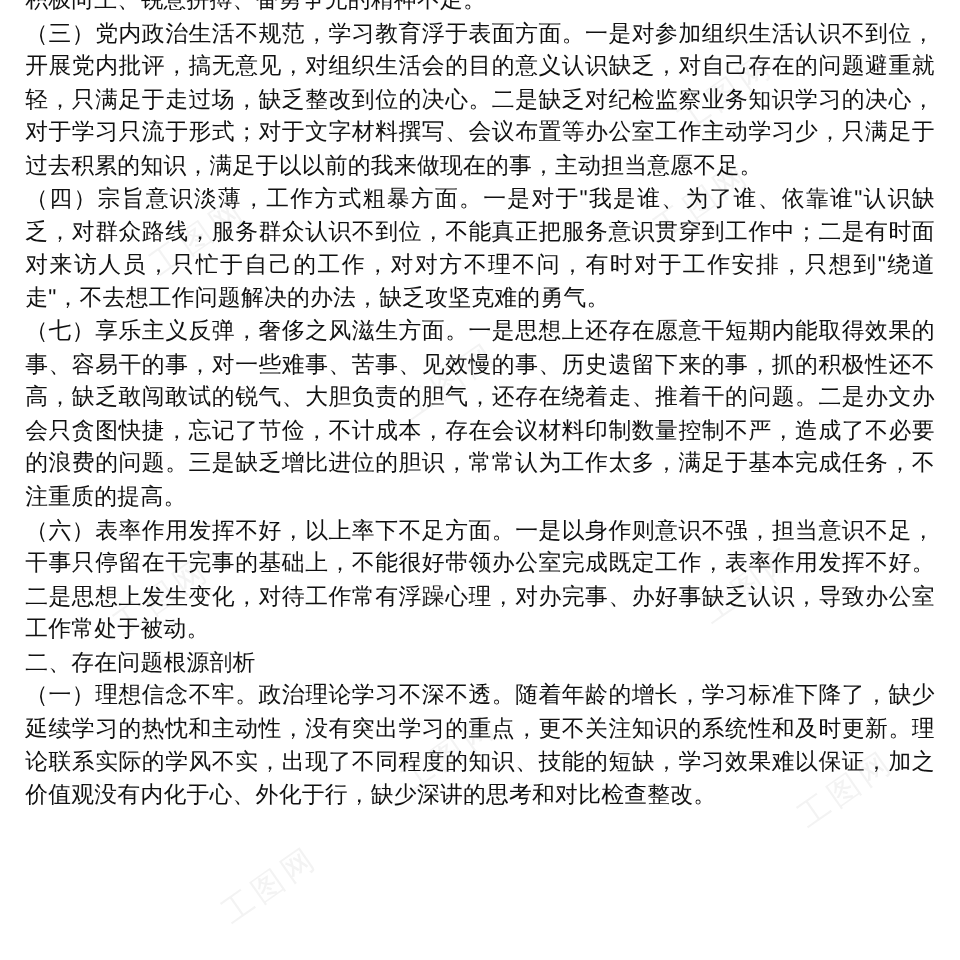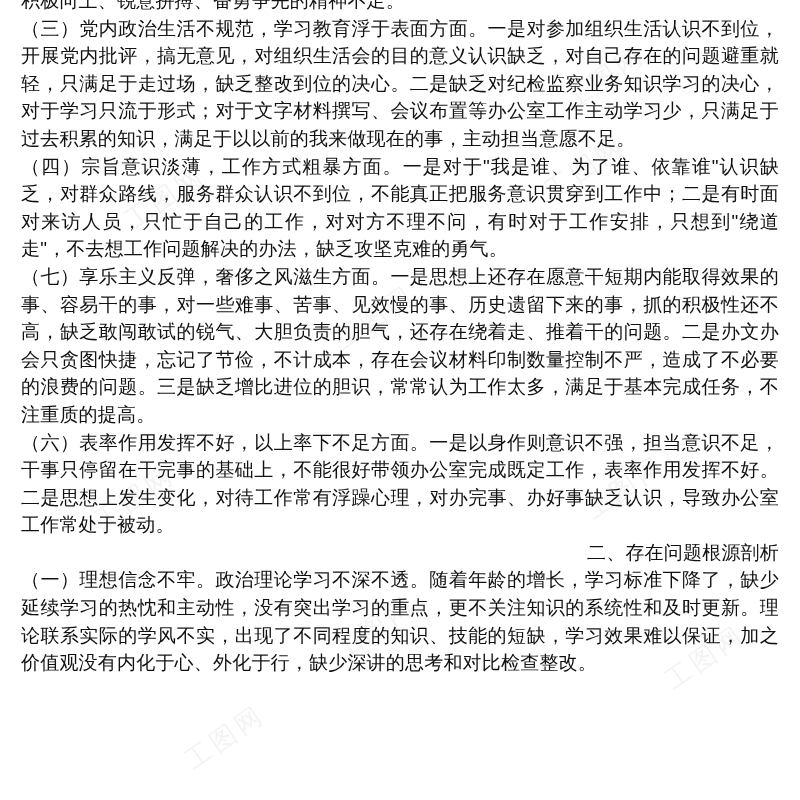--- a/index.html
+++ b/index.html
@@ -51,21 +51,21 @@
   .content p {
     margin: 0;
     font-size: 19px;
     line-height: 27.6px;
     text-align: justify;
     text-justify: inter-character;
     word-break: break-all;
     letter-spacing: 0.2px;
   }
   .content p.heading {
-    text-align: right;
+    text-align: left;
   }
 </style>
 </head>
 <body>
 
 <div class="page">
 
   <div class="watermark-layer">
     <span class="wm wm1">工图网</span>
     <span class="wm wm2">工图网</span>

